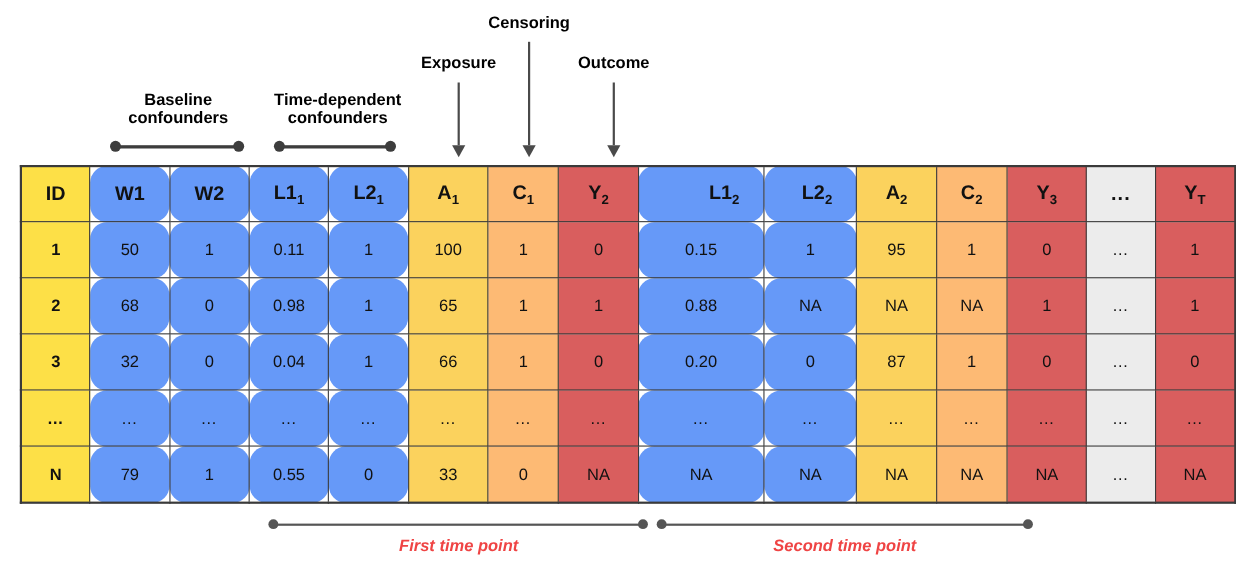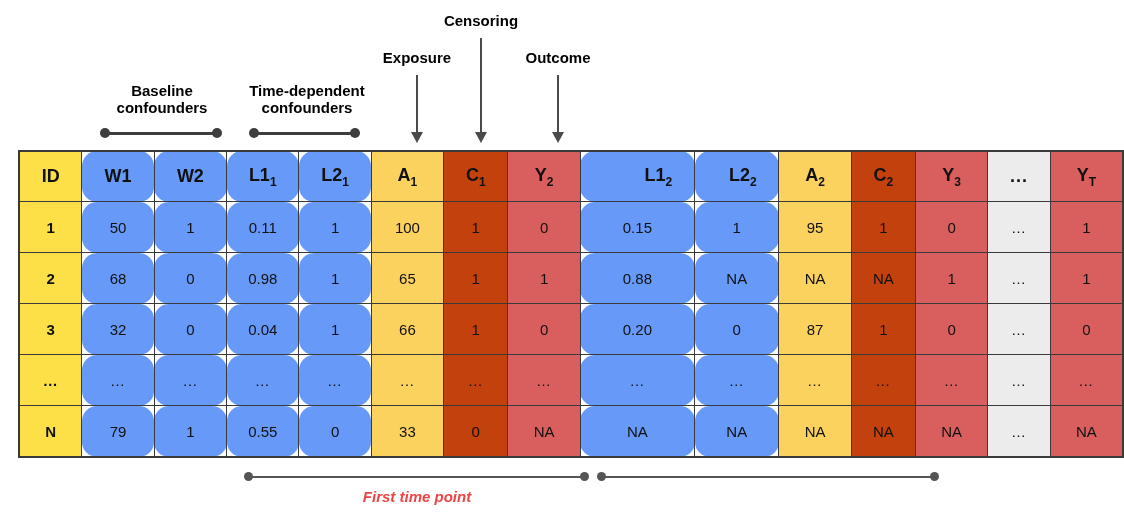--- a/index.html
+++ b/index.html
@@ -110,21 +110,21 @@
     font-size: 12px;
     vertical-align: sub;
     font-weight: bold;
   }
 
   
   .c-id     { background: #fde047; font-weight: bold; }
   .c-blue   { background: #6699f8; border-radius: 15px; }
   .c-yellow { background: #fcd košice; }
   .c-yellow { background: #fbd25d; }
-  .c-gray   { background: #c2410c; }
+  .c-gray   { background: #fdba74; }
   .c-red    { background: #d95e5e; }
   .c-ellip  { background: #ececec; }
 
   td.dots, th.dots { color: #333; letter-spacing: 1px; }
 
   
   .tp-label {
     position: absolute;
     font-style: italic;
     font-weight: bold;
@@ -295,14 +295,15 @@
   </div>
 
   <div class="bracket" style="left:597px; top:472px; width:342px;">
     <div class="dot l"></div>
     <div class="bar"></div>
     <div class="dot r"></div>
   </div>
 
   <div class="tp-label" style="left:287px; top:488px; width:260px;">First time point</div>
 
+  <div class="tp-label" style="left:638px; top:488px; width:260px;">Second time point</div>
 
 </div>
 
 </body></html>

